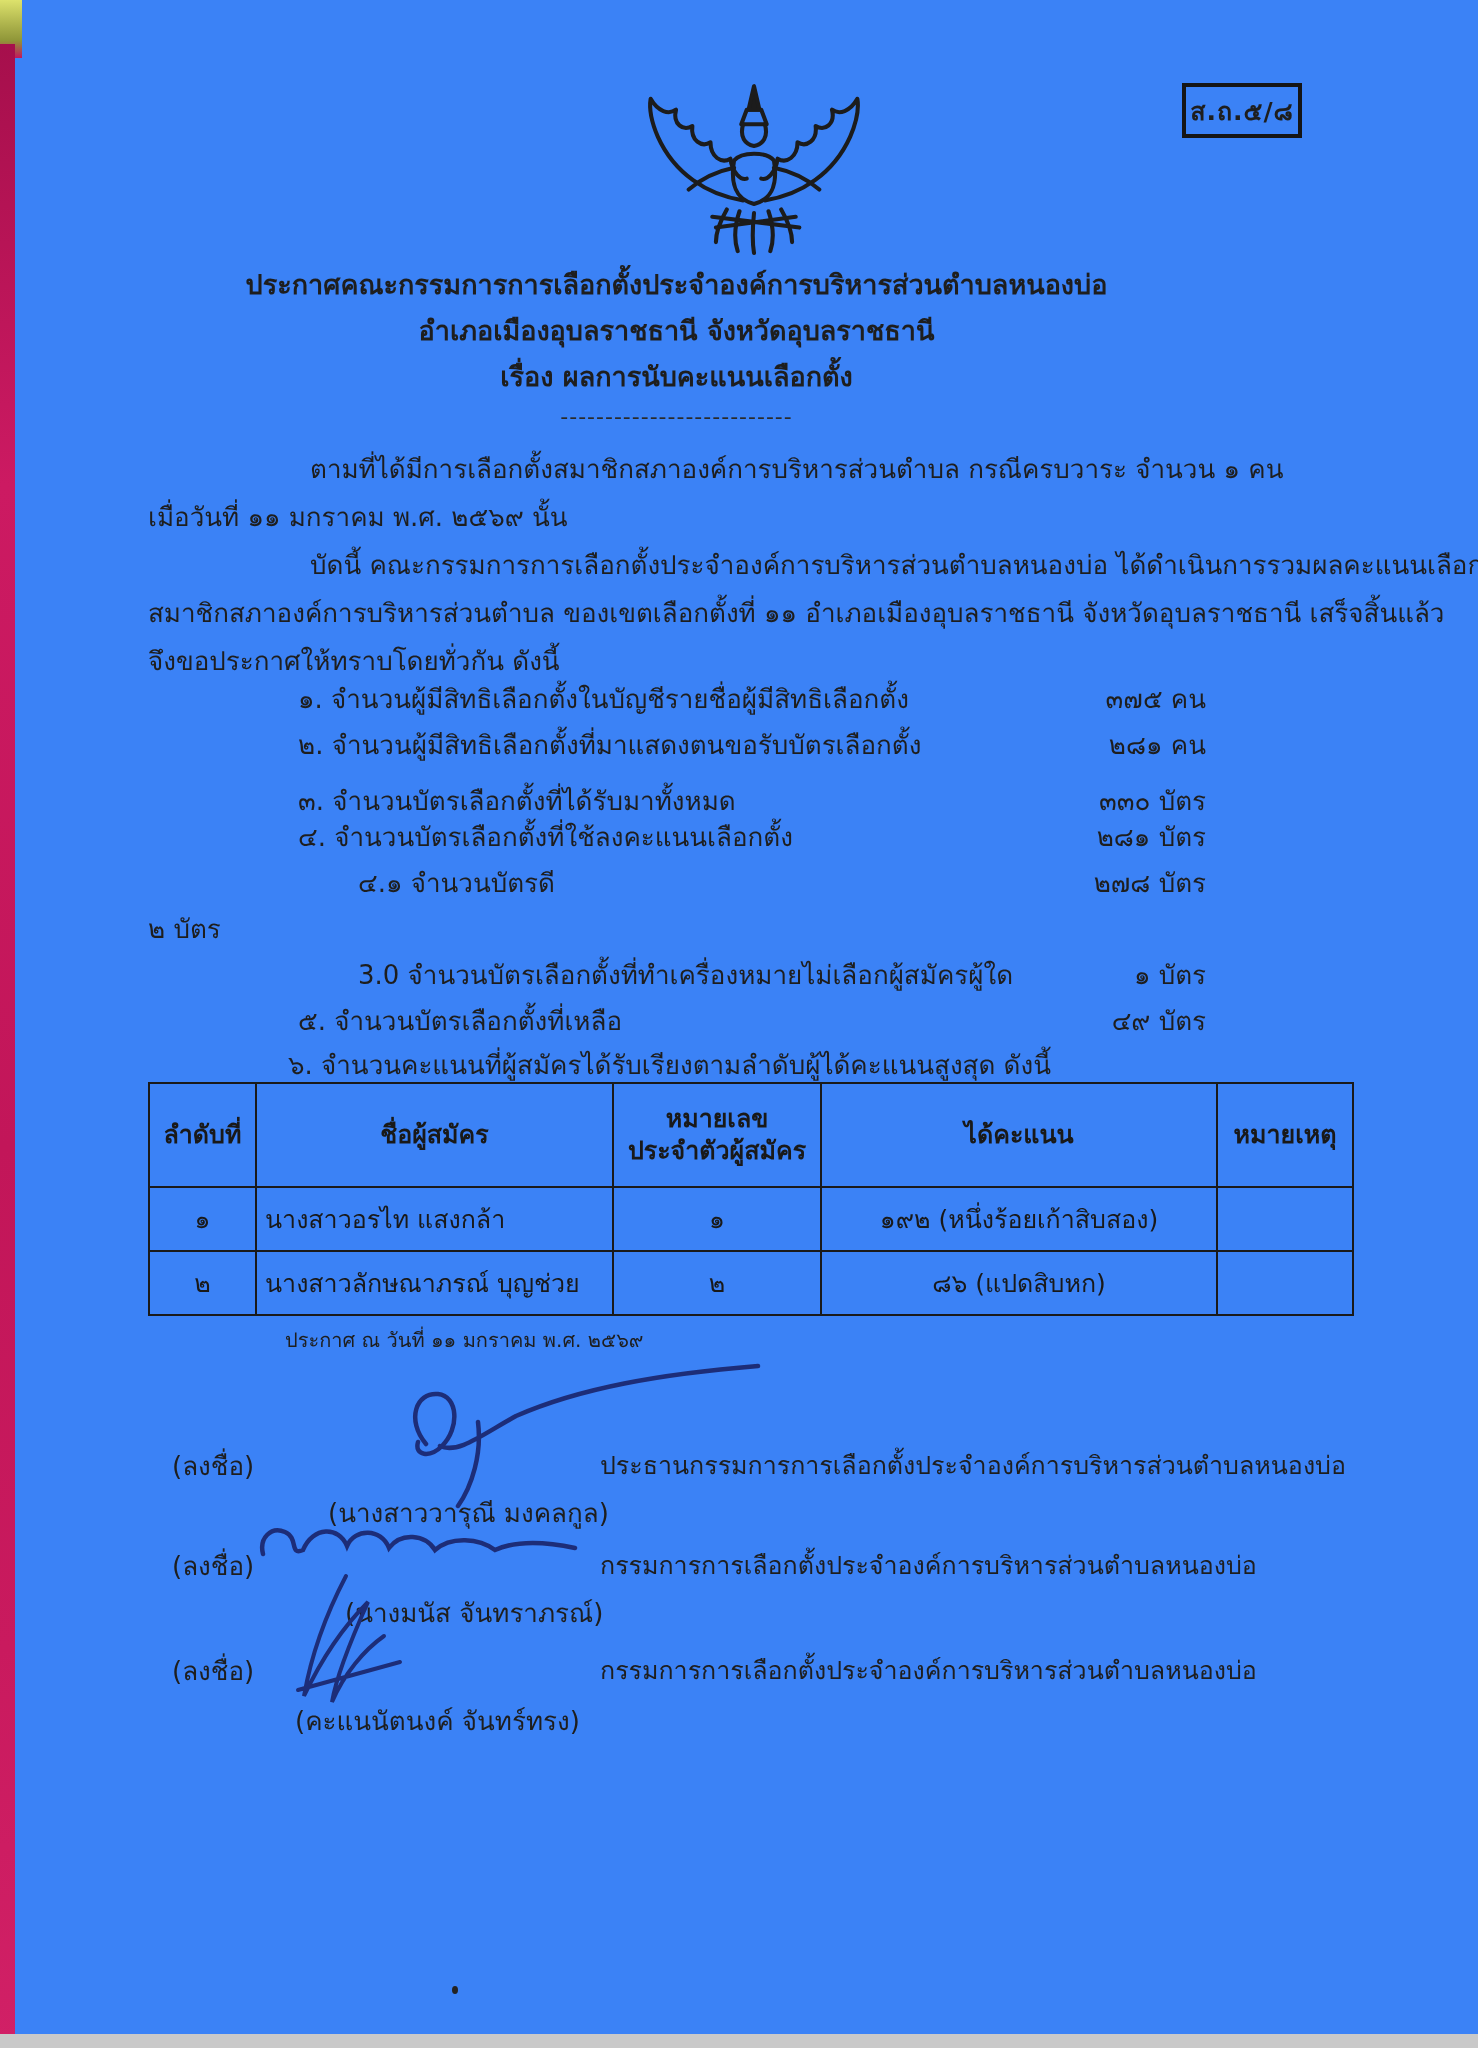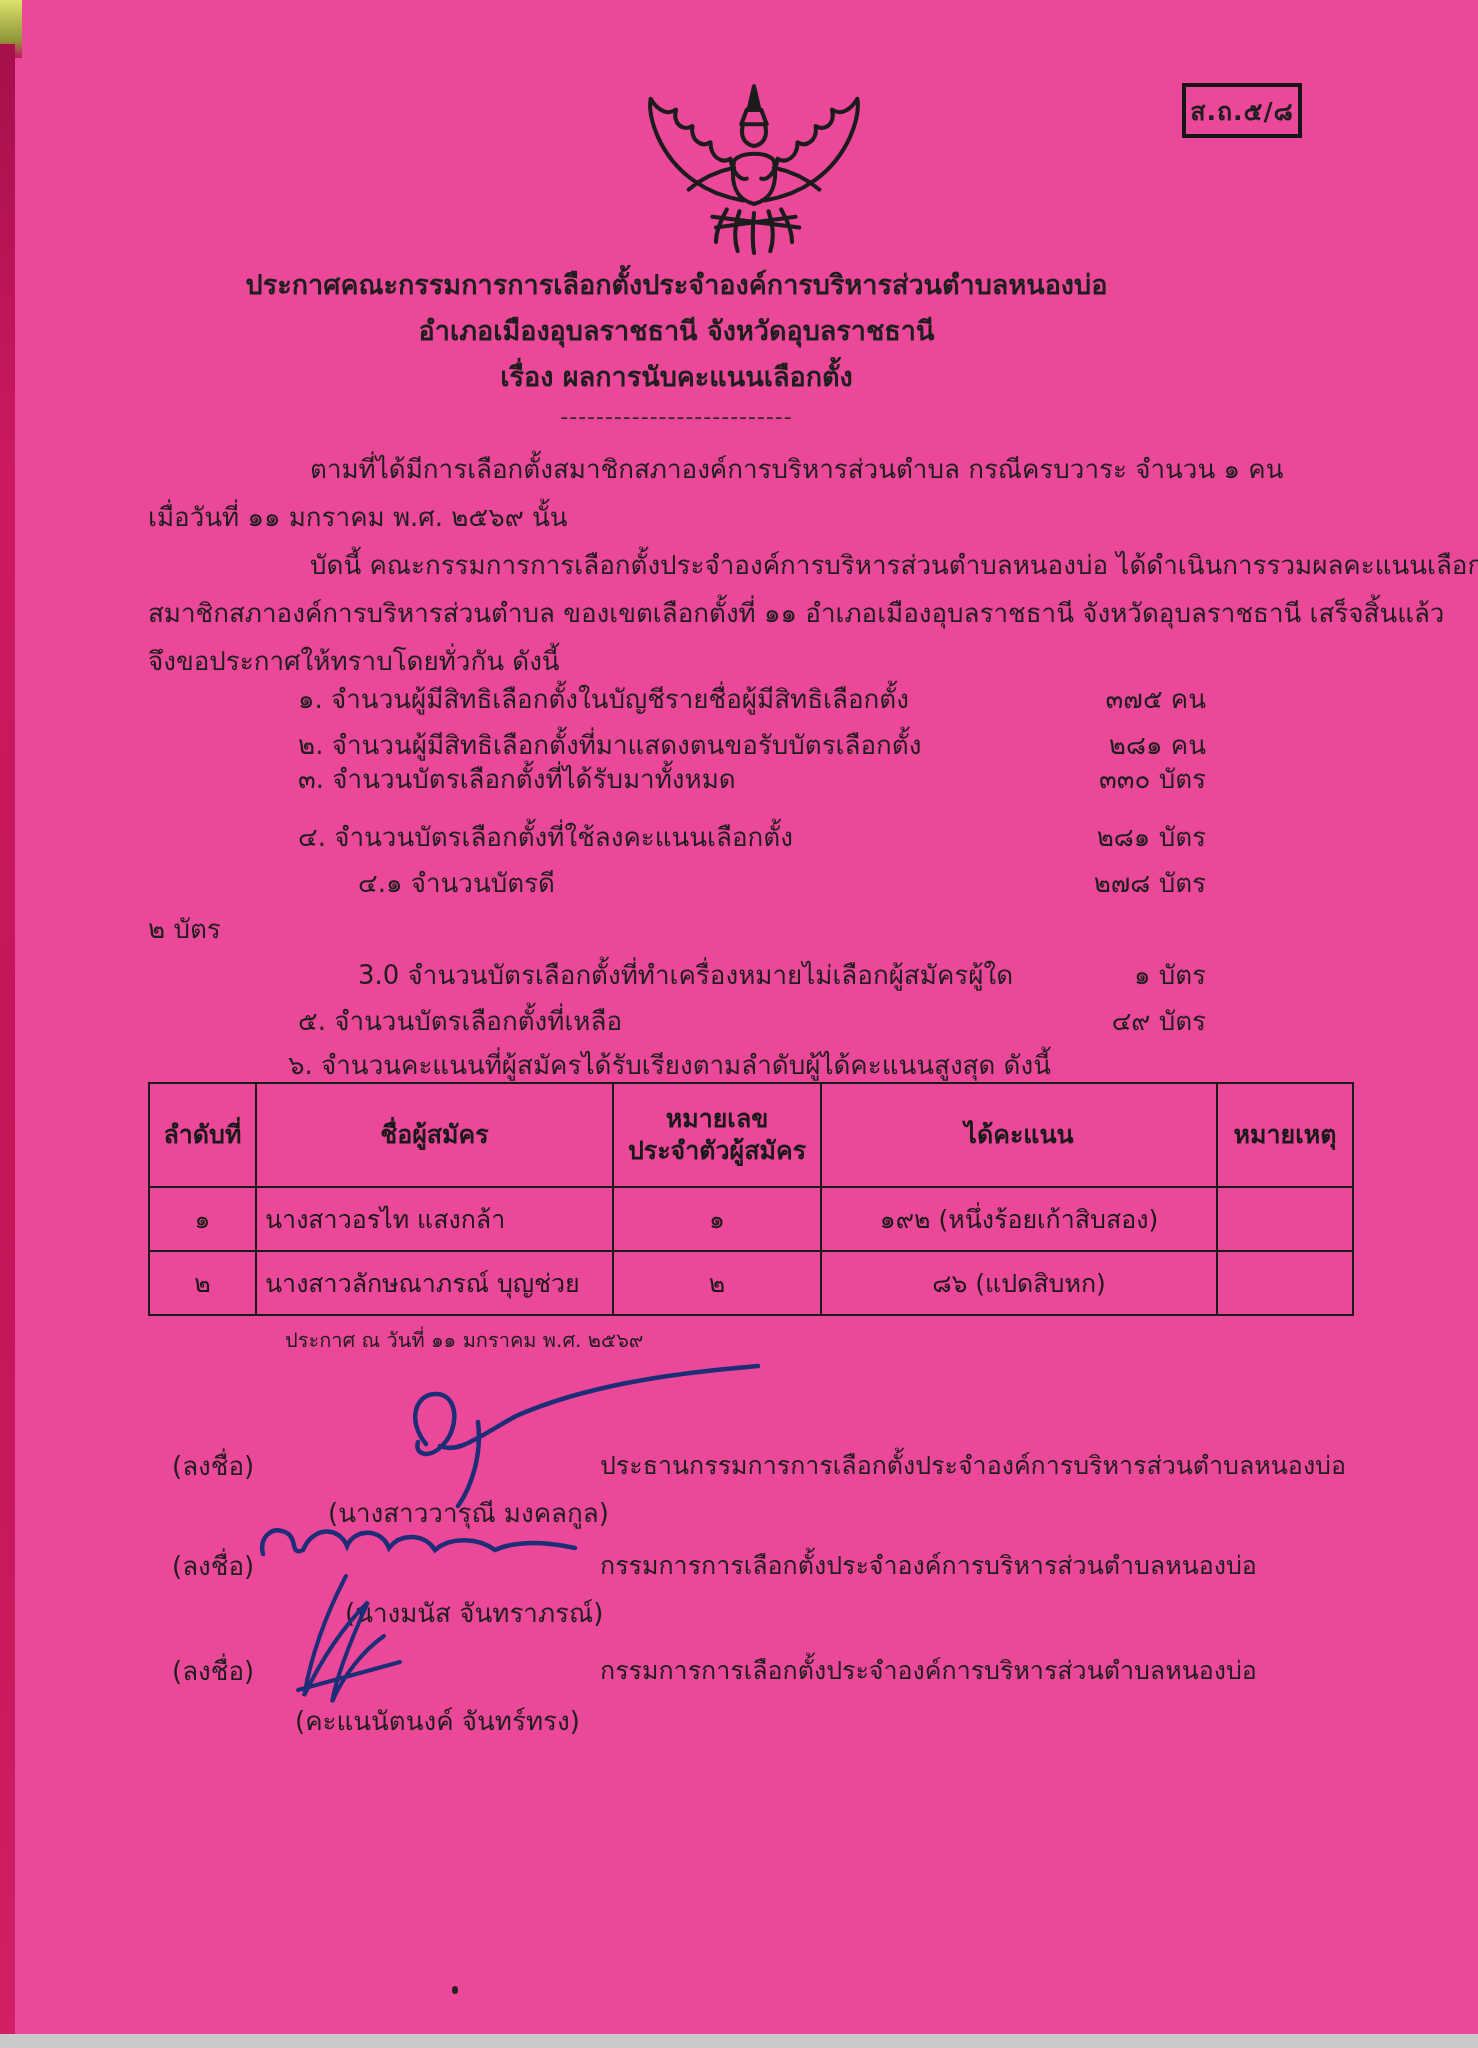--- a/index.html
+++ b/index.html
@@ -1,19 +1,19 @@
 <!DOCTYPE html>
 <html><head>
 <meta charset="utf-8">
 <style>
   html,body{margin:0;padding:0;background:#8a8a8a;}
   .page{
     position:relative;
     width:1478px;height:2048px;
-    background:#ec4899;
+    background:#3b82f6;
     overflow:hidden;
     font-family:"DejaVu Sans","Liberation Sans",sans-serif;
     color:#1e1e1e;
   }
   .abs{position:absolute;}
   
   .edge-green{left:0;top:0;width:22px;height:58px;
     background:linear-gradient(180deg,#dde26c 0%,#aab04a 45%,#8f9638 70%,#c2165e 100%);}
   .edge-pink{left:0;top:44px;width:15px;height:2004px;
     background:linear-gradient(180deg,#a60f4c 0%,#cc1a62 22%,#c21659 55%,#c91a5e 80%,#d12066 100%);}
@@ -39,21 +39,21 @@
   .p1b{top:500px;}
   .p2a{top:548px;}
   .p2b{top:596px;}
   .p2c{top:644px;}
 
   .stat{left:148px;width:1058px;display:flex;justify-content:space-between;font-size:26px;line-height:34px;}
   .stat .lb{white-space:nowrap;}
   .stat .main{padding-left:150px;}
   .stat .sub{padding-left:210px;}
   .stat .val{white-space:nowrap;text-align:right;}
-  .s0{top:682px;} .s1{top:728px;} .s2{top:762px;} .s3{top:820px;}
+  .s0{top:682px;} .s1{top:728px;} .s2{top:784px;} .s3{top:820px;}
   .s4{top:866px;} .s5{top:912px;} .s6{top:958px;} .s7{top:1004px;}
   .item6{left:288px;top:1044px;font-size:26px;white-space:nowrap;}
 
   table.results{
     position:absolute;left:148px;top:1082px;width:1204px;
     border-collapse:collapse;table-layout:fixed;
     font-size:25px;color:#191919;
   }
   table.results th,table.results td{
     border:2.5px solid #1a1a1a;overflow:hidden;

